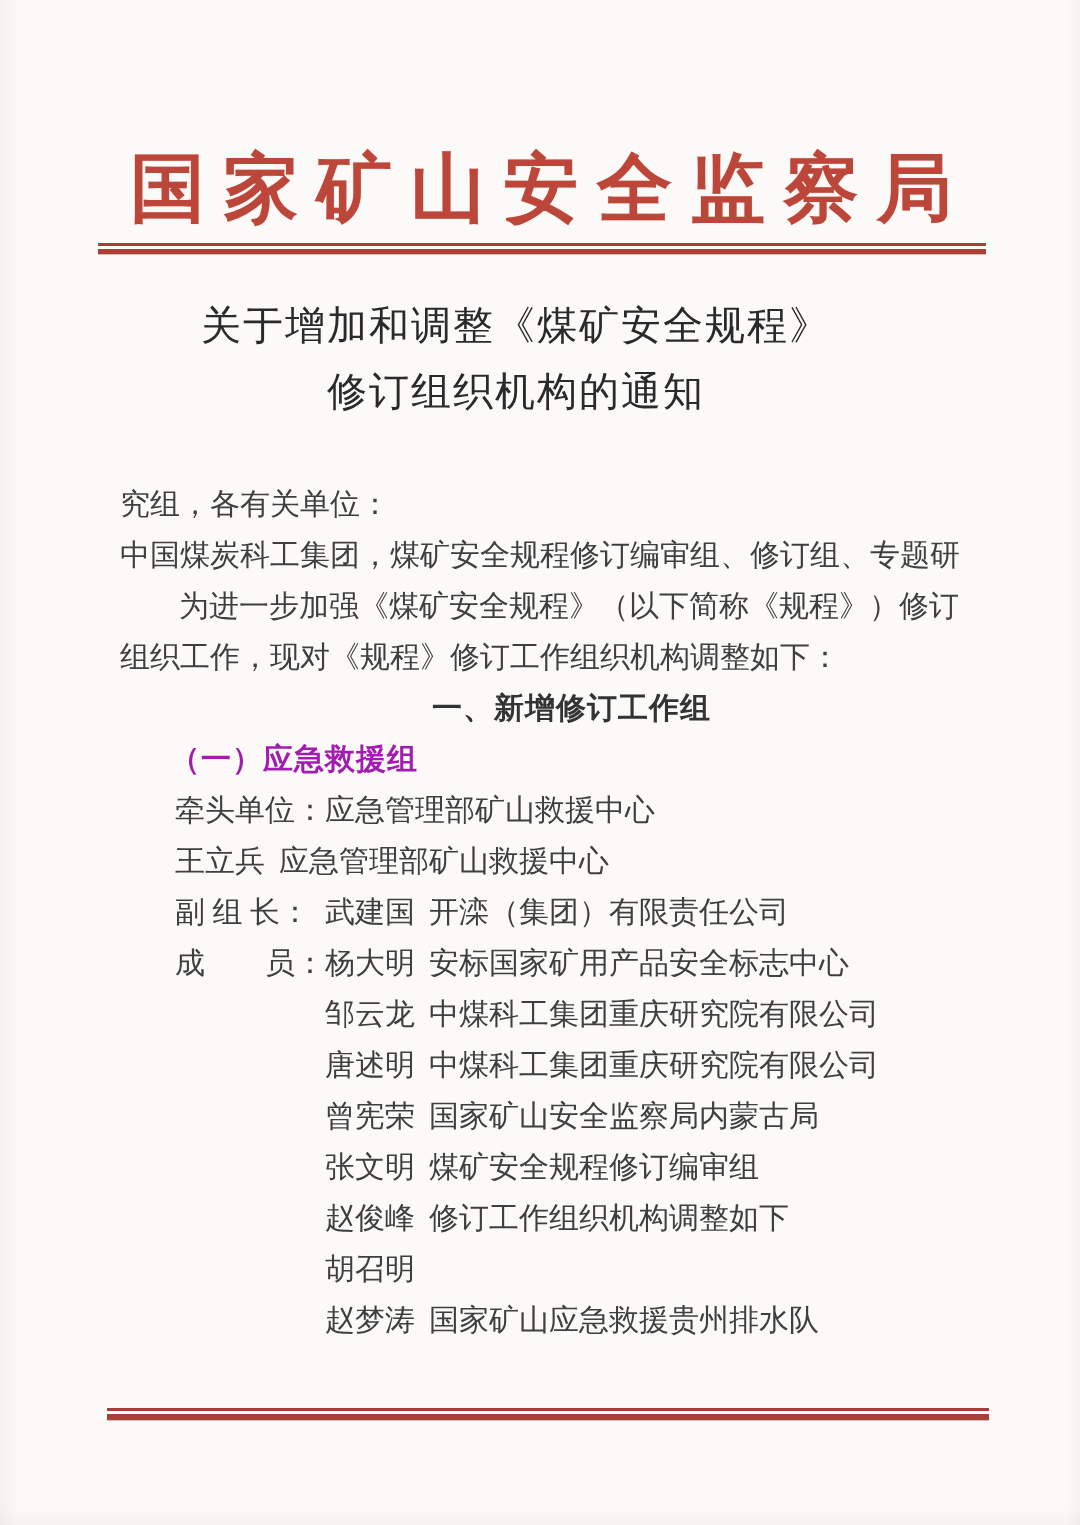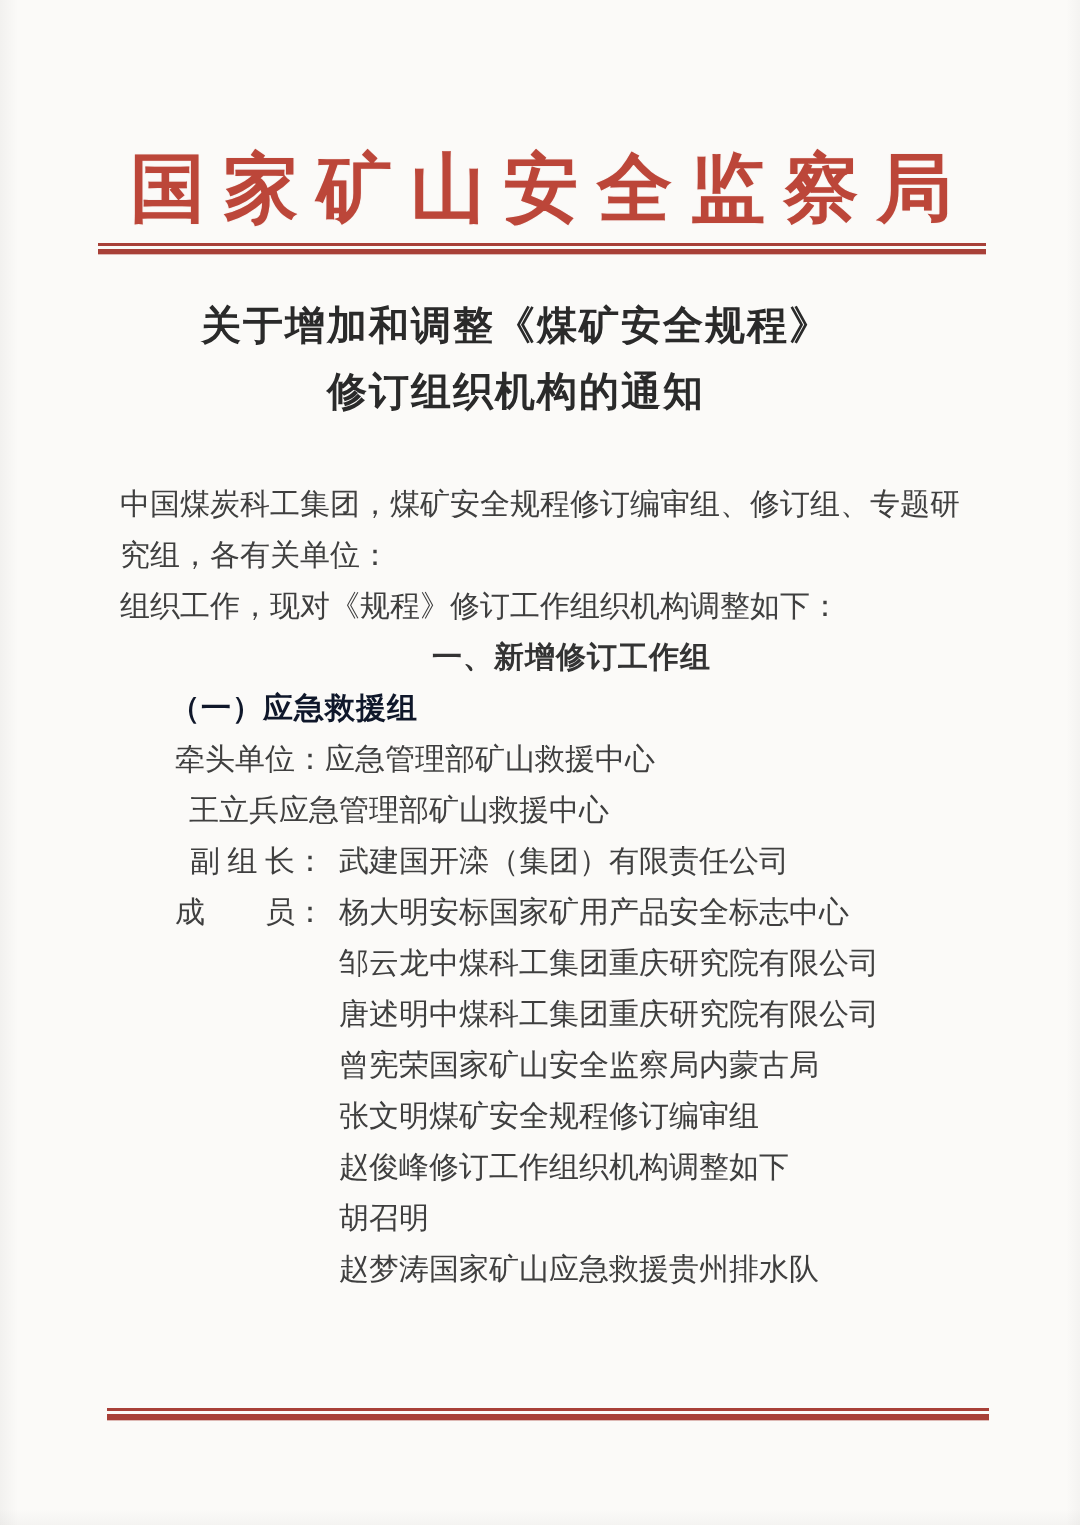--- a/index.html
+++ b/index.html
@@ -44,21 +44,21 @@
   .rule-bottom .thick { height: 6px; }
 
   
   .doc-title {
     position: absolute;
     left: 0; top: 293px;
     width: 1032px;
     text-align: center;
     color: #2a2a2a;
     font-size: 40px;
-    font-weight: bold;
+    font-weight: normal;
     line-height: 66px;
     letter-spacing: 2px;
   }
 
   
   .body-block {
     position: absolute;
     left: 120px; top: 478px;
     width: 848px;
     font-size: 30px;
@@ -68,23 +68,23 @@
   .line { height: 51px; white-space: nowrap; }
   .indent2 { padding-left: 59px; }
   .h1 {
     padding-left: 55px;
     font-weight: bold;
     color: #333333;
     font-family: "Liberation Sans", "DejaVu Sans", sans-serif;
     letter-spacing: 1px;
     text-align: center;
   }
-  .h2 { padding-left: 50px; font-weight: bold; color: #0f172a; letter-spacing: 1px; }
+  .h2 { padding-left: 50px; font-weight: bold; color: #a21caf; letter-spacing: 1px; }
 
-  .roster-row { display: flex; padding-left: 55px; text-align: right; }
+  .roster-row { display: flex; padding-left: 55px; }
   .r-label { flex: none; width: 150px; white-space: pre; }
   .r-name  { flex: none; width: 104px; }
   .r-unit  { flex: none; white-space: nowrap; }
 </style>
 </head>
 <body>
 
 <div class="scan-shade"></div>
 
 <div class="agency">
@@ -104,22 +104,23 @@
   <div class="gap"></div>
   <div class="thick"></div>
 </div>
 
 <div class="doc-title">
   <div>关于增加和调整《煤矿安全规程》</div>
   <div>修订组织机构的通知</div>
 </div>
 
 <div class="body-block">
+  <p class="line">究组，各有关单位：</p>
   <p class="line">中国煤炭科工集团，煤矿安全规程修订编审组、修订组、专题研</p>
-  <p class="line">究组，各有关单位：</p>
+  <p class="line indent2">为进一步加强《煤矿安全规程》（以下简称《规程》）修订</p>
   <p class="line">组织工作，现对《规程》修订工作组织机构调整如下：</p>
   <p class="line h1">一、新增修订工作组</p>
   <p class="line h2">（一）应急救援组</p>
 
   <div class="line roster-row">
     <span class="r-label">牵头单位：</span>
     <span class="r-unit">应急管理部矿山救援中心</span>
   </div>
 
   <div class="line roster-row">

